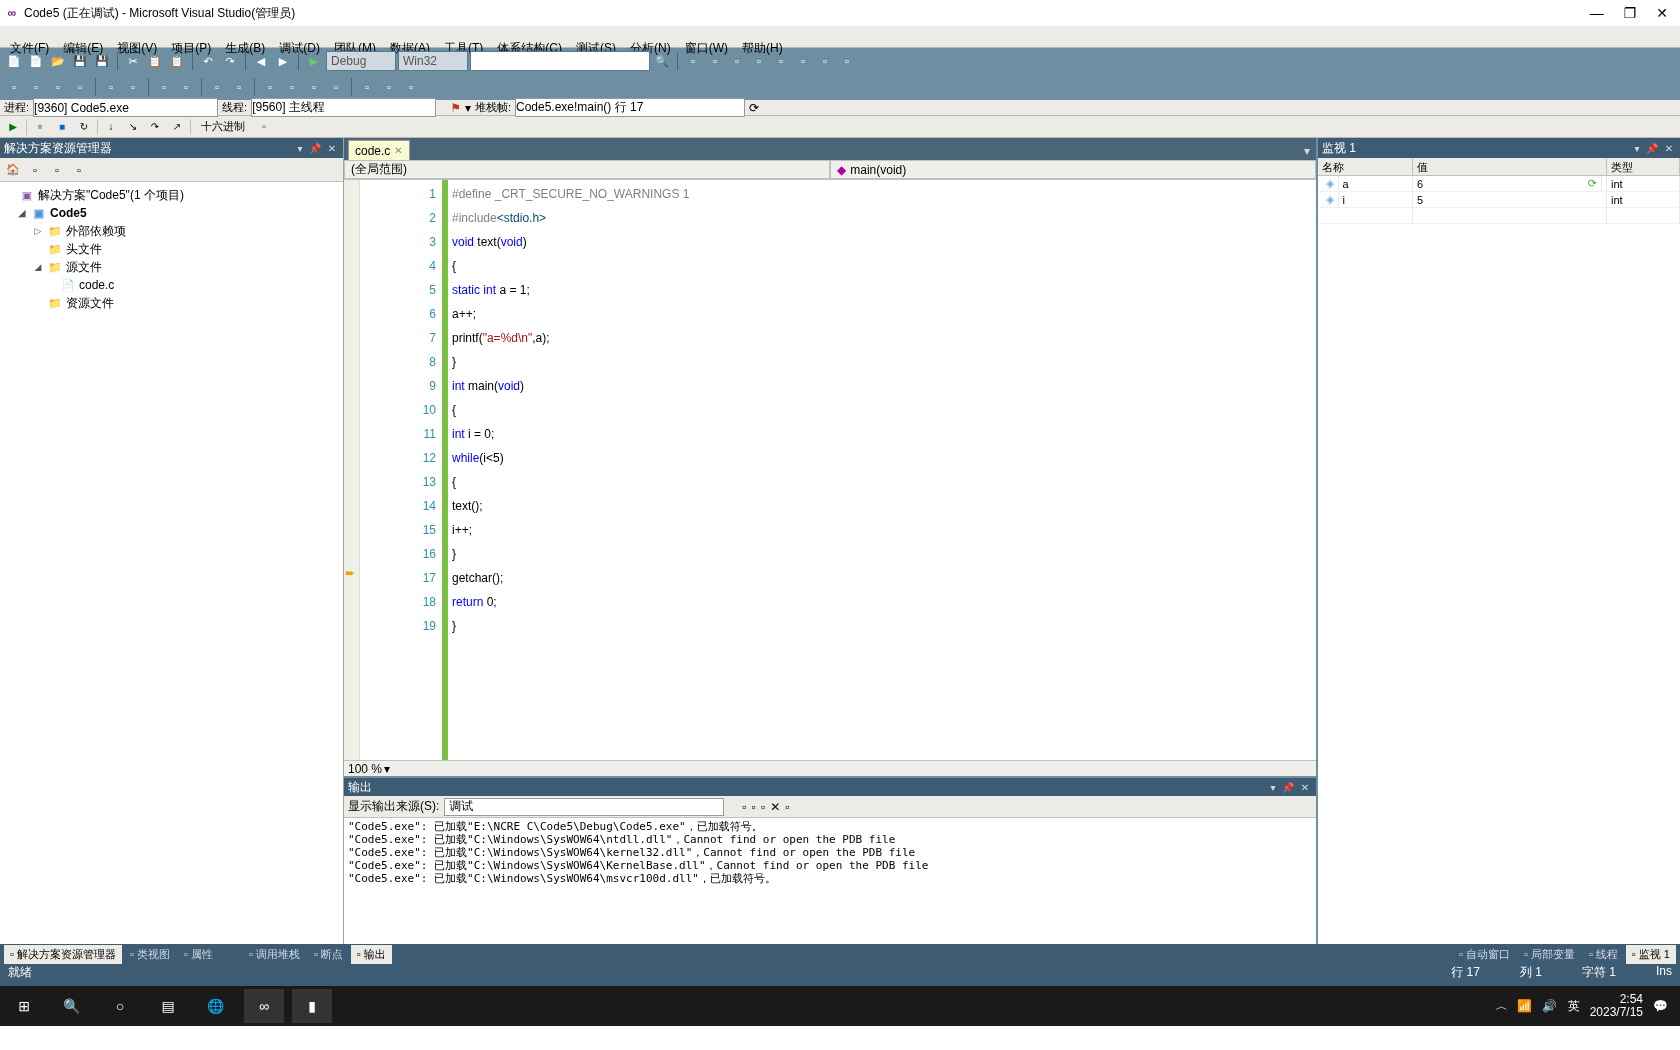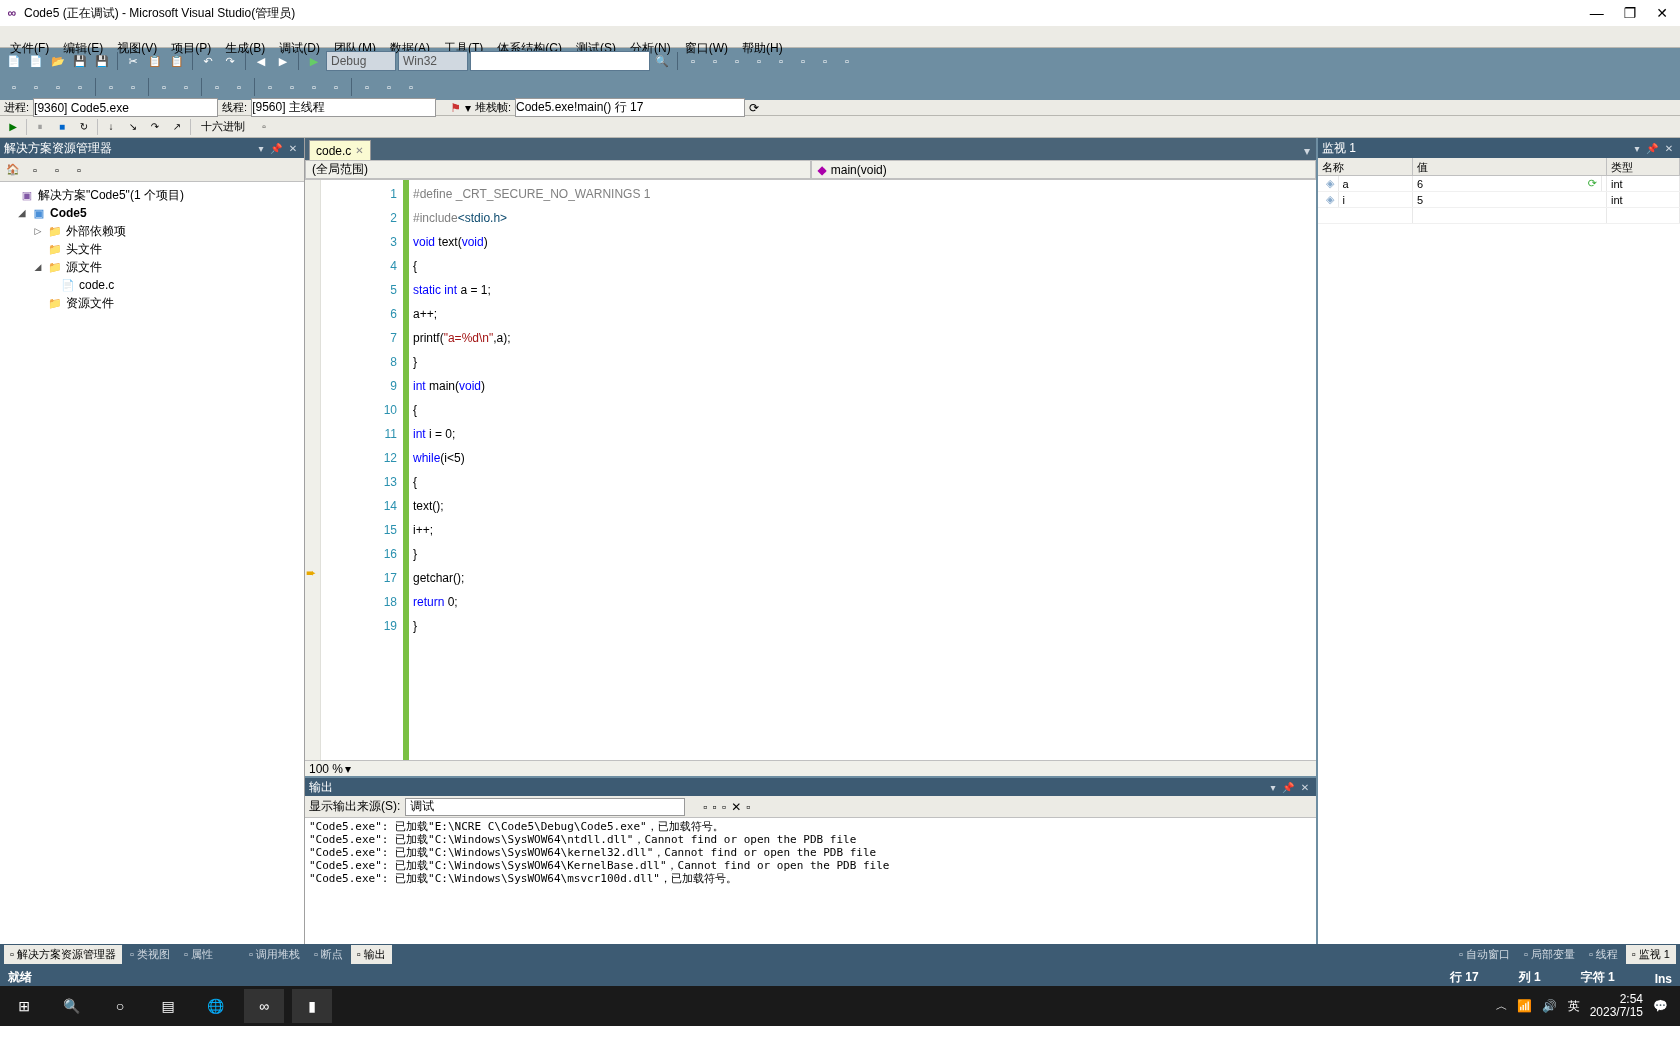--- a/index.html
+++ b/index.html
@@ -16,21 +16,21 @@
 .toolbar .sep { width:1px; height:18px; background:#4a6478; margin:0 3px; }
 .toolbar .btn { width:20px; height:20px; display:flex; align-items:center; justify-content:center; color:#fff; font-size:11px; }
 .toolbar .combo { height:20px; background:#fff; border:1px solid #5a7890; padding:0 4px; display:flex; align-items:center; color:#000; font-size:11px; }
 .toolbar .combo.gray { background:#d0d8e0; color:#555; }
 .debugbar { height:16px; background:#ecebe5; display:flex; align-items:center; padding:0 4px; gap:4px; border-bottom:1px solid #b8b7b1; }
 .debugbar .label { color:#000; font-size:11px; }
 .debugbar .combo { height:19px; background:#fff; border:1px solid #999; padding:0 0; display:flex; align-items:center; font-size:11px; }
 .debugbar2 { height:22px; background:#ecebe5; display:flex; align-items:center; padding:0 4px; gap:4px; border-bottom:1px solid #b8b7b1; }
 .debugbar2 .btn { width:18px; height:18px; display:flex; align-items:center; justify-content:center; font-size:10px; }
 .main { display:flex; height:806px; }
-.leftpanel { width:305px; background:#fff; border-right:1px solid #a0a0a0; display:flex; flex-direction:column; }
+.leftpanel { width:344px; background:#fff; border-right:1px solid #a0a0a0; display:flex; flex-direction:column; }
 .panelhdr { height:20px; background:#3d5b73; color:#fff; display:flex; align-items:center; padding:0 4px; font-size:11px; }
 .panelhdr .spacer { flex:1; }
 .panelhdr .ic { width:14px; height:14px; margin-left:2px; font-size:10px; display:flex; align-items:center; justify-content:center; color:#d0d8e0; }
 .panelbar { height:24px; background:#ecebe5; border-bottom:1px solid #c0c0c0; display:flex; align-items:center; padding:0 4px; gap:4px; }
 .panelbar .btn { width:18px; height:18px; font-size:11px; display:flex; align-items:center; justify-content:center; }
 .tree { flex:1; background:#fff; padding:4px; overflow:auto; }
 .tree .node { display:flex; align-items:center; height:18px; gap:3px; font-size:11px; }
 .tree .node .exp { width:12px; text-align:center; color:#555; font-size:9px; }
 .tree .node .ico { width:16px; height:14px; display:flex; align-items:center; justify-content:center; font-size:11px; }
 .tree .node.bold { font-weight:bold; }
@@ -63,21 +63,21 @@
 .watchtbl .hdr span { border-right:1px solid #c0c0c0; padding:2px 4px; font-size:11px; }
 .watchtbl .row { height:16px; display:flex; border-bottom:1px solid #f0f0f0; }
 .watchtbl .row span { border-right:1px solid #e8e8e8; padding:1px 4px; font-size:11px; display:flex; align-items:center; gap:3px; }
 .watchtbl .c1 { width:95px; }
 .watchtbl .c2 { width:194px; }
 .watchtbl .c3 { flex:1; }
 .bottomtabs { height:20px; background:#3d5b73; display:flex; align-items:center; padding:0 4px; gap:2px; }
 .bottomtabs .tab { padding:2px 6px; color:#d0d8e0; font-size:11px; display:flex; align-items:center; gap:3px; }
 .bottomtabs .tab.active { background:#ecebe5; color:#000; }
 .bottomtabs .spacer { flex:1; }
-.statusbar { height:22px; background:#3d5b73; color:#fff; display:flex; align-items:flex-end; padding:0 8px; font-size:11px; gap:40px;font-weight:bold; }
+.statusbar { height:22px; background:#3d5b73; color:#fff; display:flex; align-items:flex-start; padding:0 8px; font-size:11px; gap:40px; }
 .statusbar .spacer { flex:1; }
 .taskbar { height:40px; background:#1a1a1a; display:flex; align-items:center; padding:0 4px; gap:8px; color:#fff; }
 .taskbar .tbtn { width:40px; height:34px; display:flex; align-items:center; justify-content:center; font-size:14px; }
 .taskbar .spacer { flex:1; }
 .taskbar .tray { display:flex; align-items:center; gap:10px; padding-right:8px; font-size:11px; }
 .taskbar .clock { text-align:right; line-height:13px; }
 .folder-ico { color:#d9a23e; }
 .blue-ico { color:#4a90d9; }
 .purple-ico { color:#8259a6; }
 </style>

